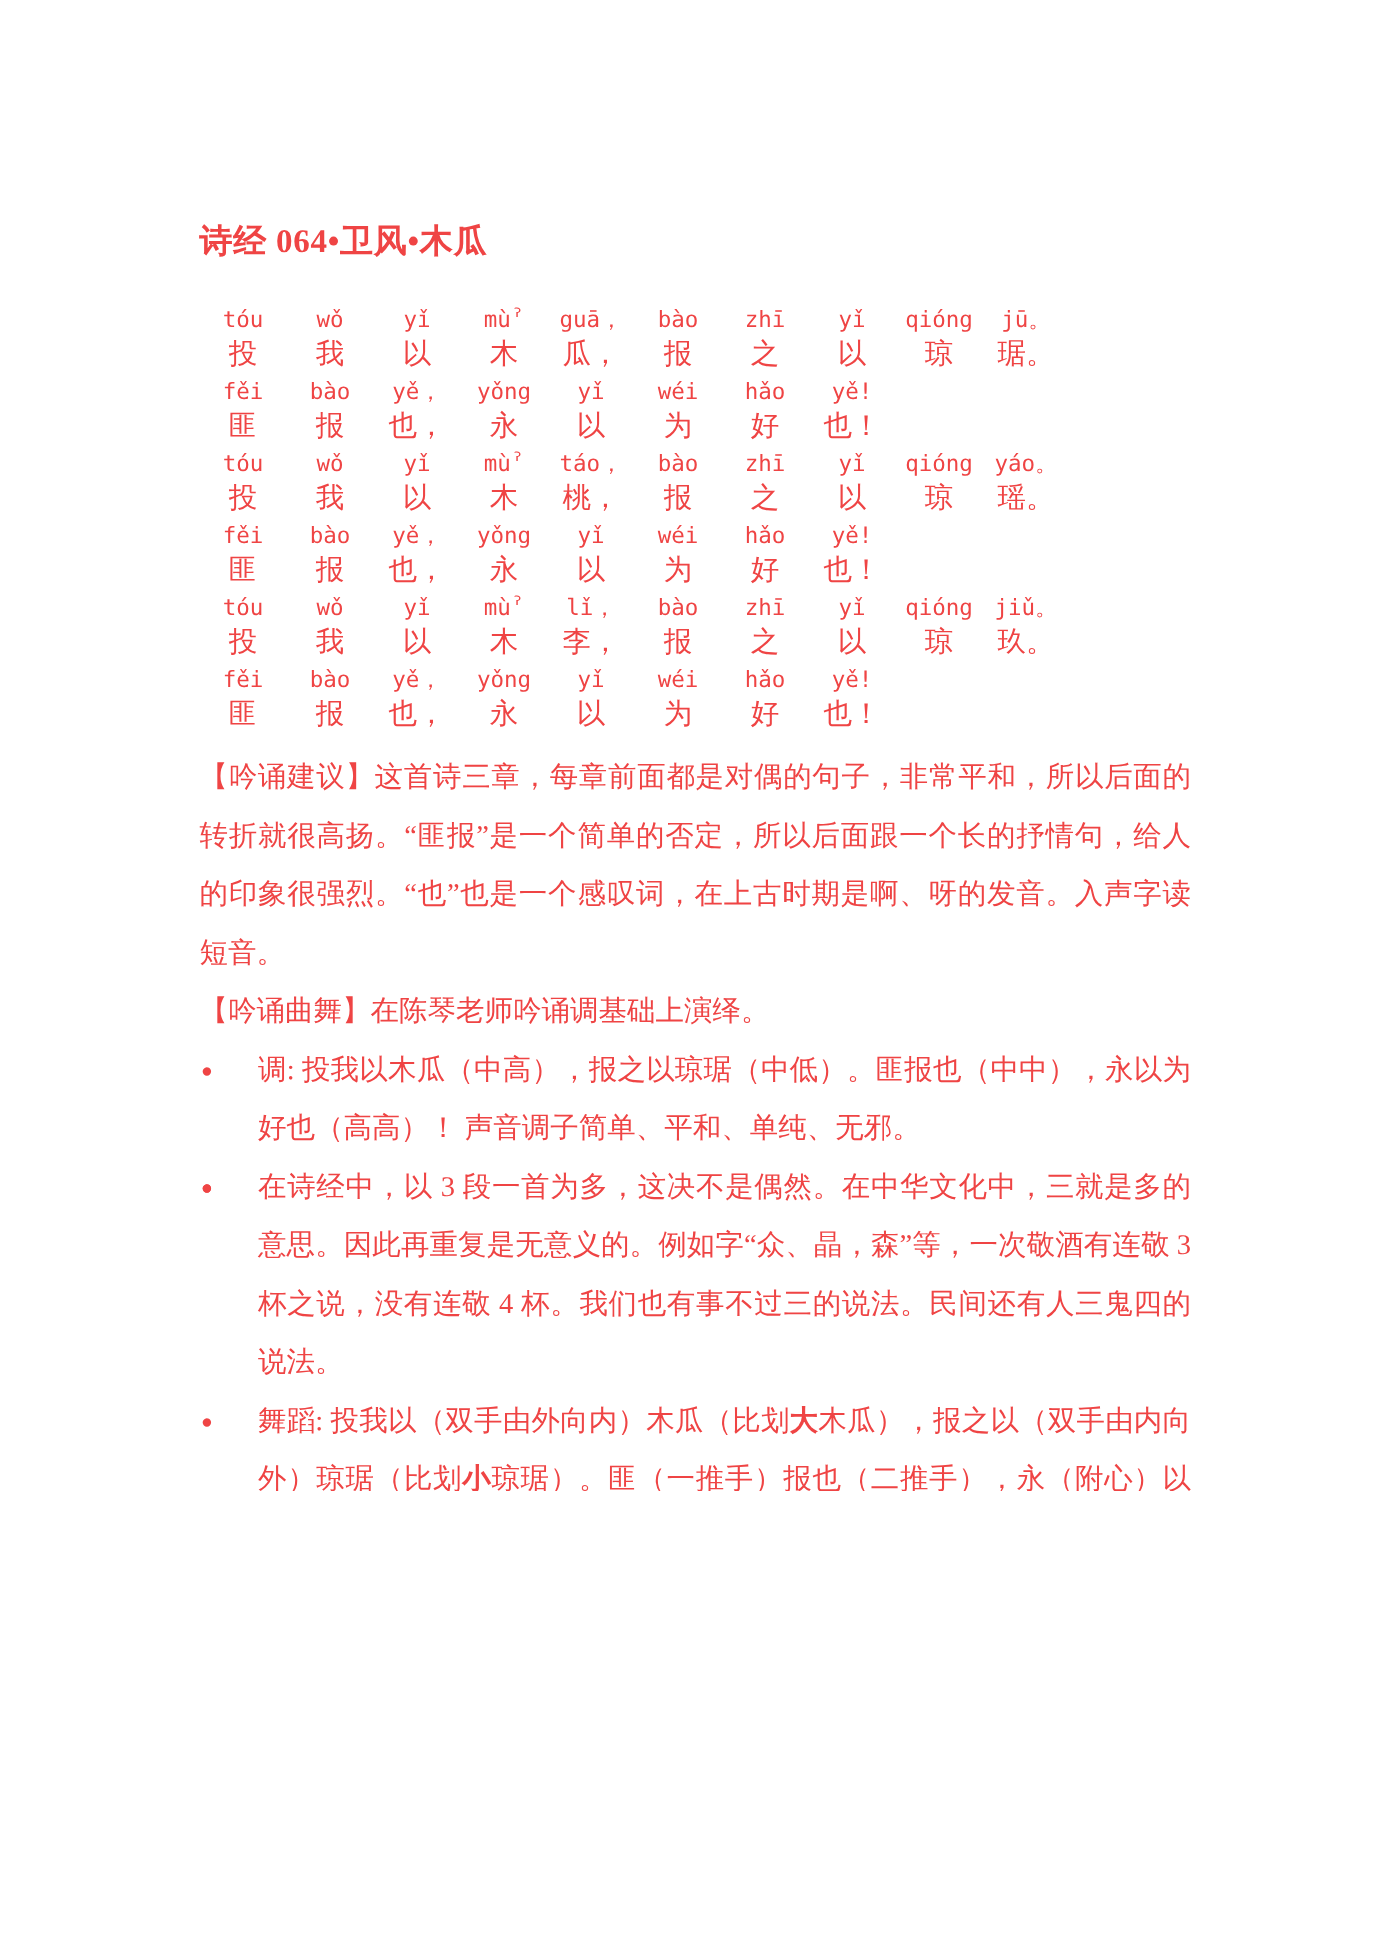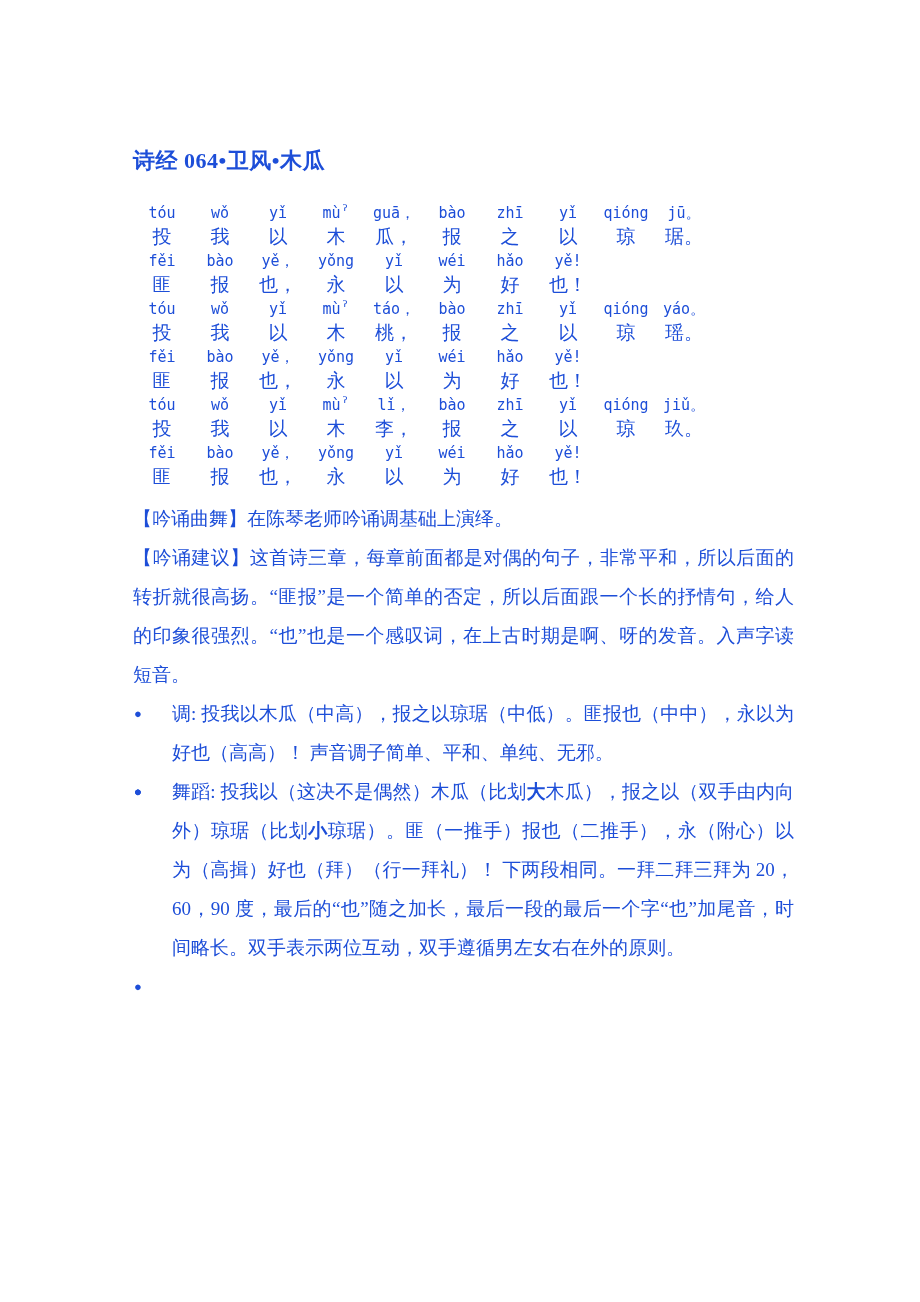--- a/index.html
+++ b/index.html
@@ -2,21 +2,21 @@
 <html><head>
 <meta charset="utf-8">
 <style>
   html, body { margin: 0; padding: 0; background: #ffffff; }
   .page {
     position: relative;
     width: 920px;
     height: 994px;
     margin: 0 auto;
     background: #ffffff;
-    color: #1d4ed8;
+    color: #ef4444;
     box-sizing: border-box;
     padding: 146px 126px 0 133px;
     font-family: "Liberation Serif", "DejaVu Serif", serif;
     overflow: hidden;
   }
   h1.doc-title {
     margin: 0;
     font-size: 22px;
     line-height: 30px;
     font-weight: 700;
@@ -202,23 +202,23 @@
         <span class="poem-cell">报</span>
         <span class="poem-cell">也，</span>
         <span class="poem-cell">永</span>
         <span class="poem-cell">以</span>
         <span class="poem-cell">为</span>
         <span class="poem-cell">好</span>
         <span class="poem-cell">也！</span>
       </div>
     </div>
 
+  <p class="para">【吟诵建议】这首诗三章，每章前面都是对偶的句子，非常平和，所以后面的转折就很高扬。“匪报”是一个简单的否定，所以后面跟一个长的抒情句，给人的印象很强烈。“也”也是一个感叹词，在上古时期是啊、呀的发音。入声字读短音。</p>
   <p class="para">【吟诵曲舞】在陈琴老师吟诵调基础上演绎。</p>
-  <p class="para">【吟诵建议】这首诗三章，每章前面都是对偶的句子，非常平和，所以后面的转折就很高扬。“匪报”是一个简单的否定，所以后面跟一个长的抒情句，给人的印象很强烈。“也”也是一个感叹词，在上古时期是啊、呀的发音。入声字读短音。</p>
 
   <ul class="notes">
       <li class="note"><span class="dot">●</span><span class="note-text"><span>调: 投我以木瓜（中高），报之以琼琚（中低）。匪报也（中中），永以为好也（高高）！ 声音调子简单、平和、单纯、无邪。</span></span></li>
       <li class="note"><span class="dot">●</span></li>
-      <li class="note"><span class="dot">●</span></li>
-      <li class="note"><span class="dot">●</span><span class="note-text"><span>舞蹈: 投我以（这决不是偶然）木瓜（比划</span><span class="b">大</span><span>木瓜），报之以（双手由内向外）琼琚（比划</span><span class="b">小</span><span>琼琚）。匪（一推手）报也（二推手），永（附心）以为（高揖）好也（拜）（行一拜礼）！ 下两段相同。一拜二拜三拜为 20，60，90 度，最后的“也”随之加长，最后一段的最后一个字“也”加尾音，时间略长。双手表示两位互动，双手遵循男左女右在外的原则。</span></span></li>
+      <li class="note"><span class="dot">●</span><span class="note-text"><span>在诗经中，以 3 段一首为多，这决不是偶然。在中华文化中，三就是多的意思。因此再重复是无意义的。例如字“众、晶，森”等，一次敬酒有连敬 3 杯之说，没有连敬 4 杯。我们也有事不过三的说法。民间还有人三鬼四的说法。</span></span></li>
+      <li class="note"><span class="dot">●</span><span class="note-text"><span>舞蹈: 投我以（双手由外向内）木瓜（比划</span><span class="b">大</span><span>木瓜），报之以（双手由内向外）琼琚（比划</span><span class="b">小</span><span>琼琚）。匪（一推手）报也（二推手），永（附心）以为（高揖）好也（拜）（行一拜礼）！ 下两段相同。一拜二拜三拜为 20，60，90 度，最后的“也”随之加长，最后一段的最后一个字“也”加尾音，时间略长。双手表示两位互动，双手遵循男左女右在外的原则。</span></span></li>
       <li class="note"><span class="dot">●</span></li>
     </ul>
 </div>
 
 </body></html>

